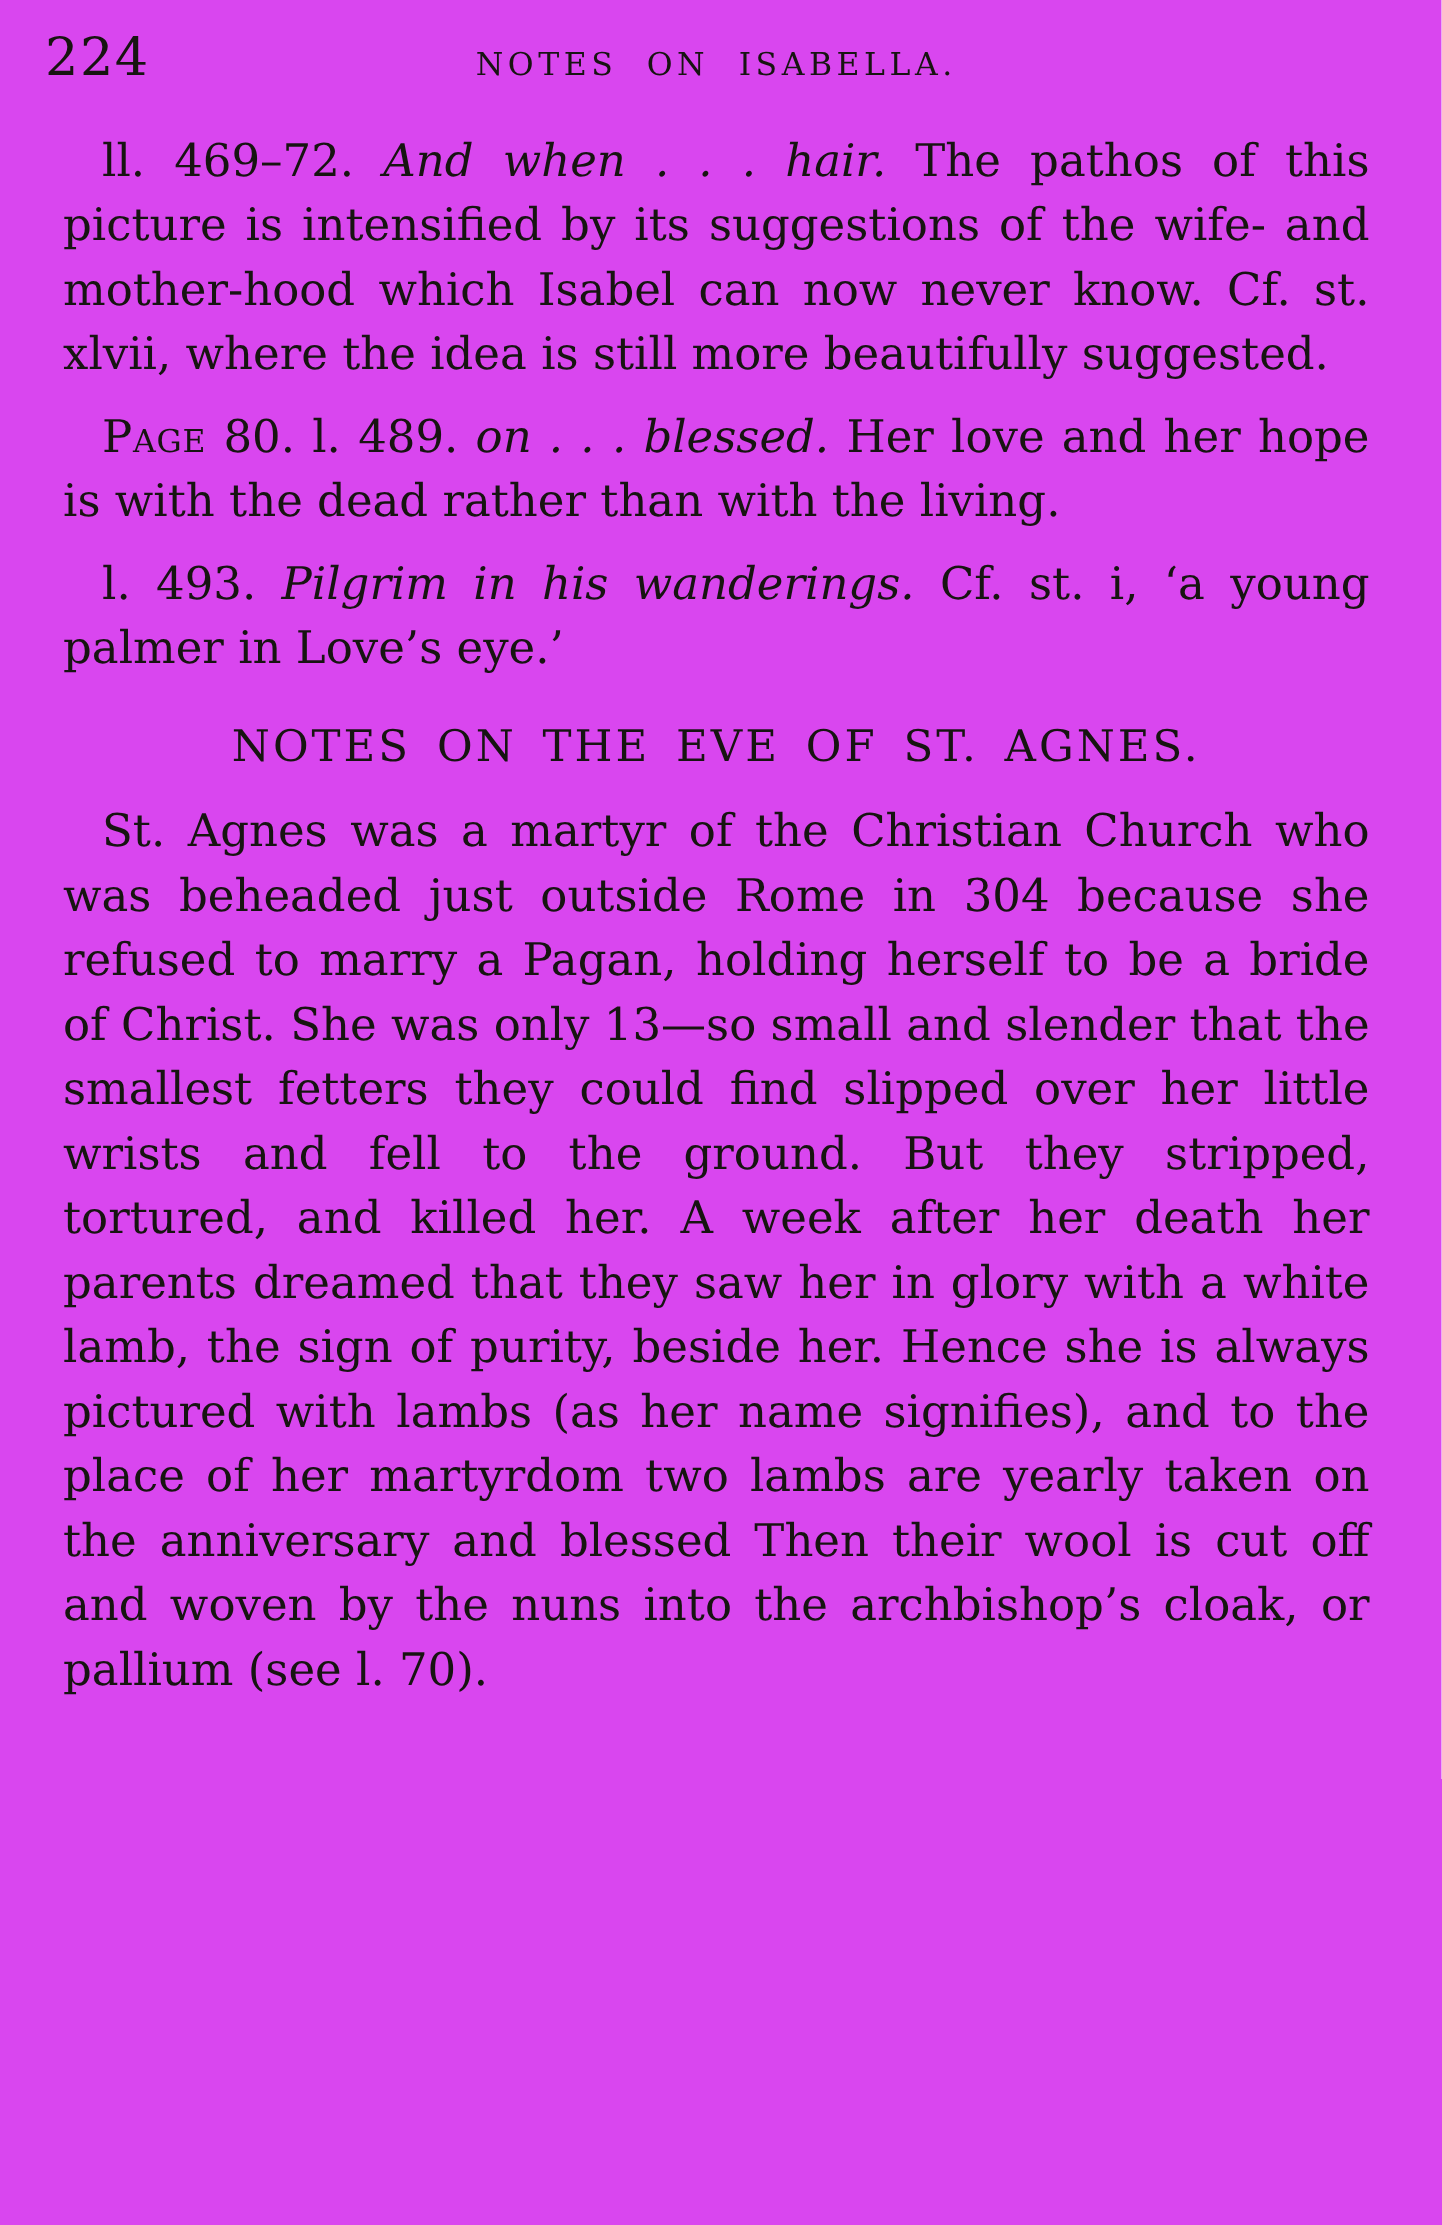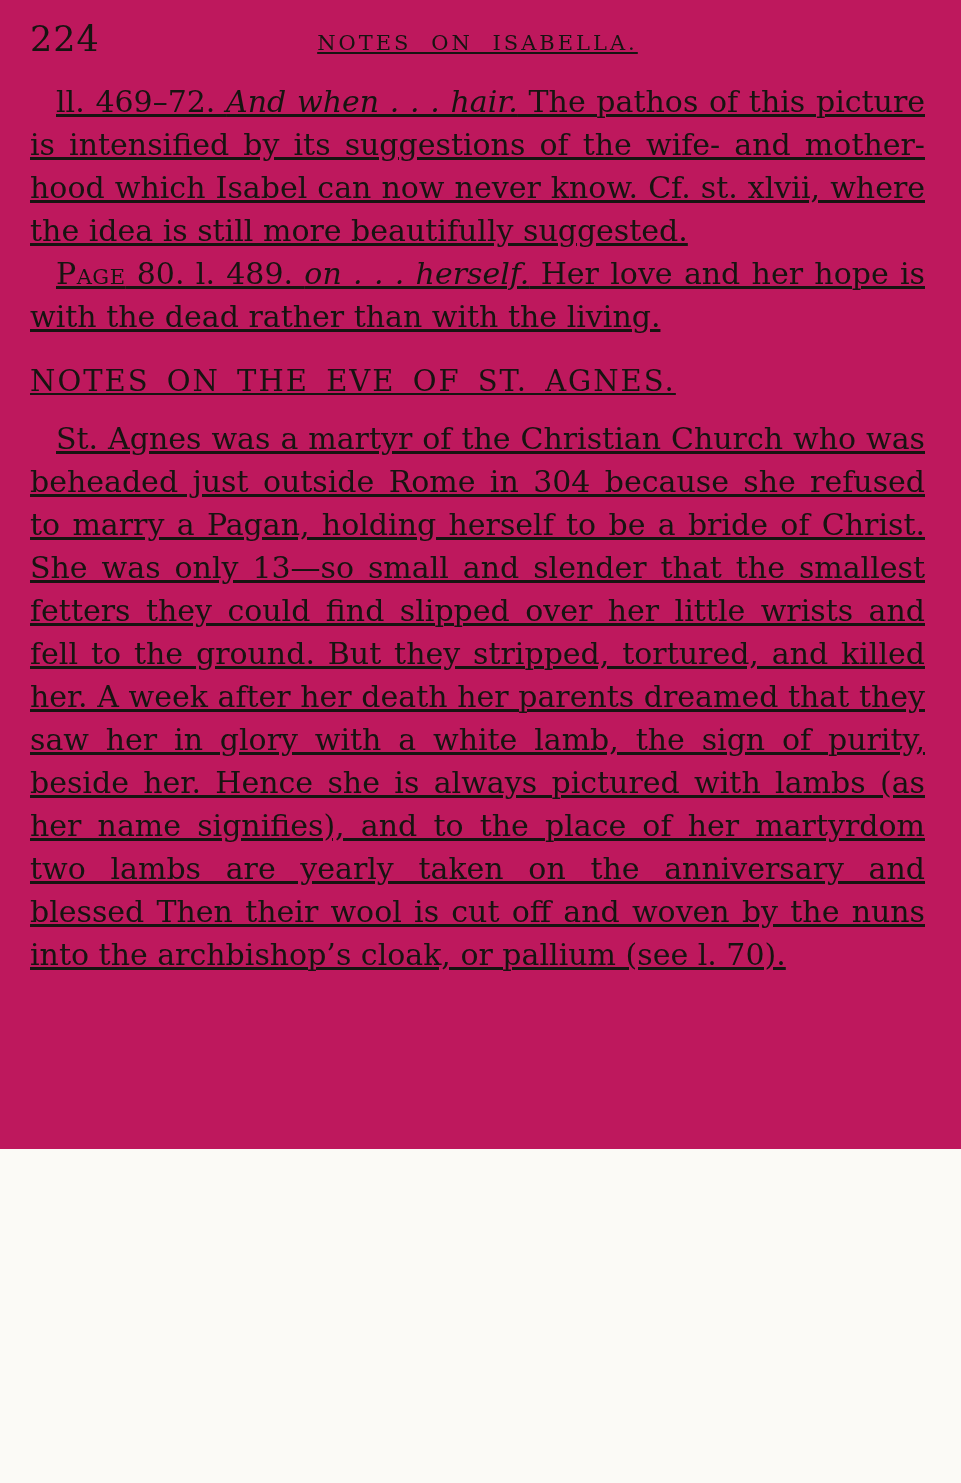--- a/index.html
+++ b/index.html
@@ -3,30 +3,29 @@
 <meta charset="utf-8">
 <style>
   html, body {
     margin: 0;
     padding: 0;
     background: #fbfaf6;
   }
   .page {
     position: relative;
     width: 961px;
-    height: 1149px;
+    height: 1483px;
     box-sizing: border-box;
-    background: #be185d;
+    background: #d946ef;
     color: #171411;
     font-family: "DejaVu Serif", serif;
     font-size: 30px;
     line-height: 43px;
     padding: 18px 36px 0 30px;
     overflow: hidden;
-    text-decoration: underline;
   }
   .page-header {
     position: relative;
     height: 56px;
     margin-bottom: 6px;
   }
   .page-number {
     position: absolute;
     left: 0;
     top: 0;
@@ -35,51 +34,52 @@
   }
   .running-head {
     display: block;
     text-align: center;
     font-size: 21px;
     letter-spacing: 3px;
     word-spacing: 10px;
     padding-top: 4px;
   }
   p.para {
-    margin: 0;
+    margin: 12px;
     text-align: justify;
     text-indent: 26px;
   }
   .it { font-style: italic; }
   .sc { font-variant: small-caps; letter-spacing: 0.5px; }
   h2.section-heading {
     margin: 22px 0 14px 0;
-    text-align: left;
+    text-align: center;
     font-size: 29px;
     font-weight: normal;
     letter-spacing: 2px;
     word-spacing: 6px;
   }
 </style>
 </head>
 <body>
 
 <div class="page">
 
   <header class="page-header">
     <span class="page-number">224</span>
     <span class="running-head">NOTES ON ISABELLA.</span>
   </header>
 
   <p class="para"><span>ll. 469–72. </span><span class="it">And when . . . hair.</span><span> The pathos of this picture is intensified by its suggestions of the wife- and mother-hood which Isabel can now never know.  Cf. st. xlvii, where the idea is still more beautifully suggested.</span></p>
 
 
-  <p class="para"><span class="sc">Page</span><span> 80.  l. 489. </span><span class="it">on . . . herself.</span><span>  Her love and her hope is with the dead rather than with the living.</span></p>
+  <p class="para"><span class="sc">Page</span><span> 80.  l. 489. </span><span class="it">on . . . blessed.</span><span>  Her love and her hope is with the dead rather than with the living.</span></p>
 
 
+  <p class="para"><span>l. 493. </span><span class="it">Pilgrim in his wanderings.</span><span>  Cf. st. i, ‘a young palmer in Love’s eye.’</span></p>
 
 
   <h2 class="section-heading">NOTES ON THE EVE OF ST. AGNES.</h2>
 
 
   <p class="para"><span>St. Agnes was a martyr of the Christian Church who was beheaded just outside Rome in 304 because she refused to marry a Pagan, holding herself to be a bride of Christ.  She was only 13—so small and slender that the smallest fetters they could find slipped over her little wrists and fell to the ground.  But they stripped, tortured, and killed her.  A week after her death her parents dreamed that they saw her in glory with a white lamb, the sign of purity, beside her.  Hence she is always pictured with lambs (as her name signifies), and to the place of her martyrdom two lambs are yearly taken on the anniversary and blessed Then their wool is cut off and woven by the nuns into the archbishop’s cloak, or pallium (see l. 70).</span></p>
 
 </div>
 
 </body></html>

